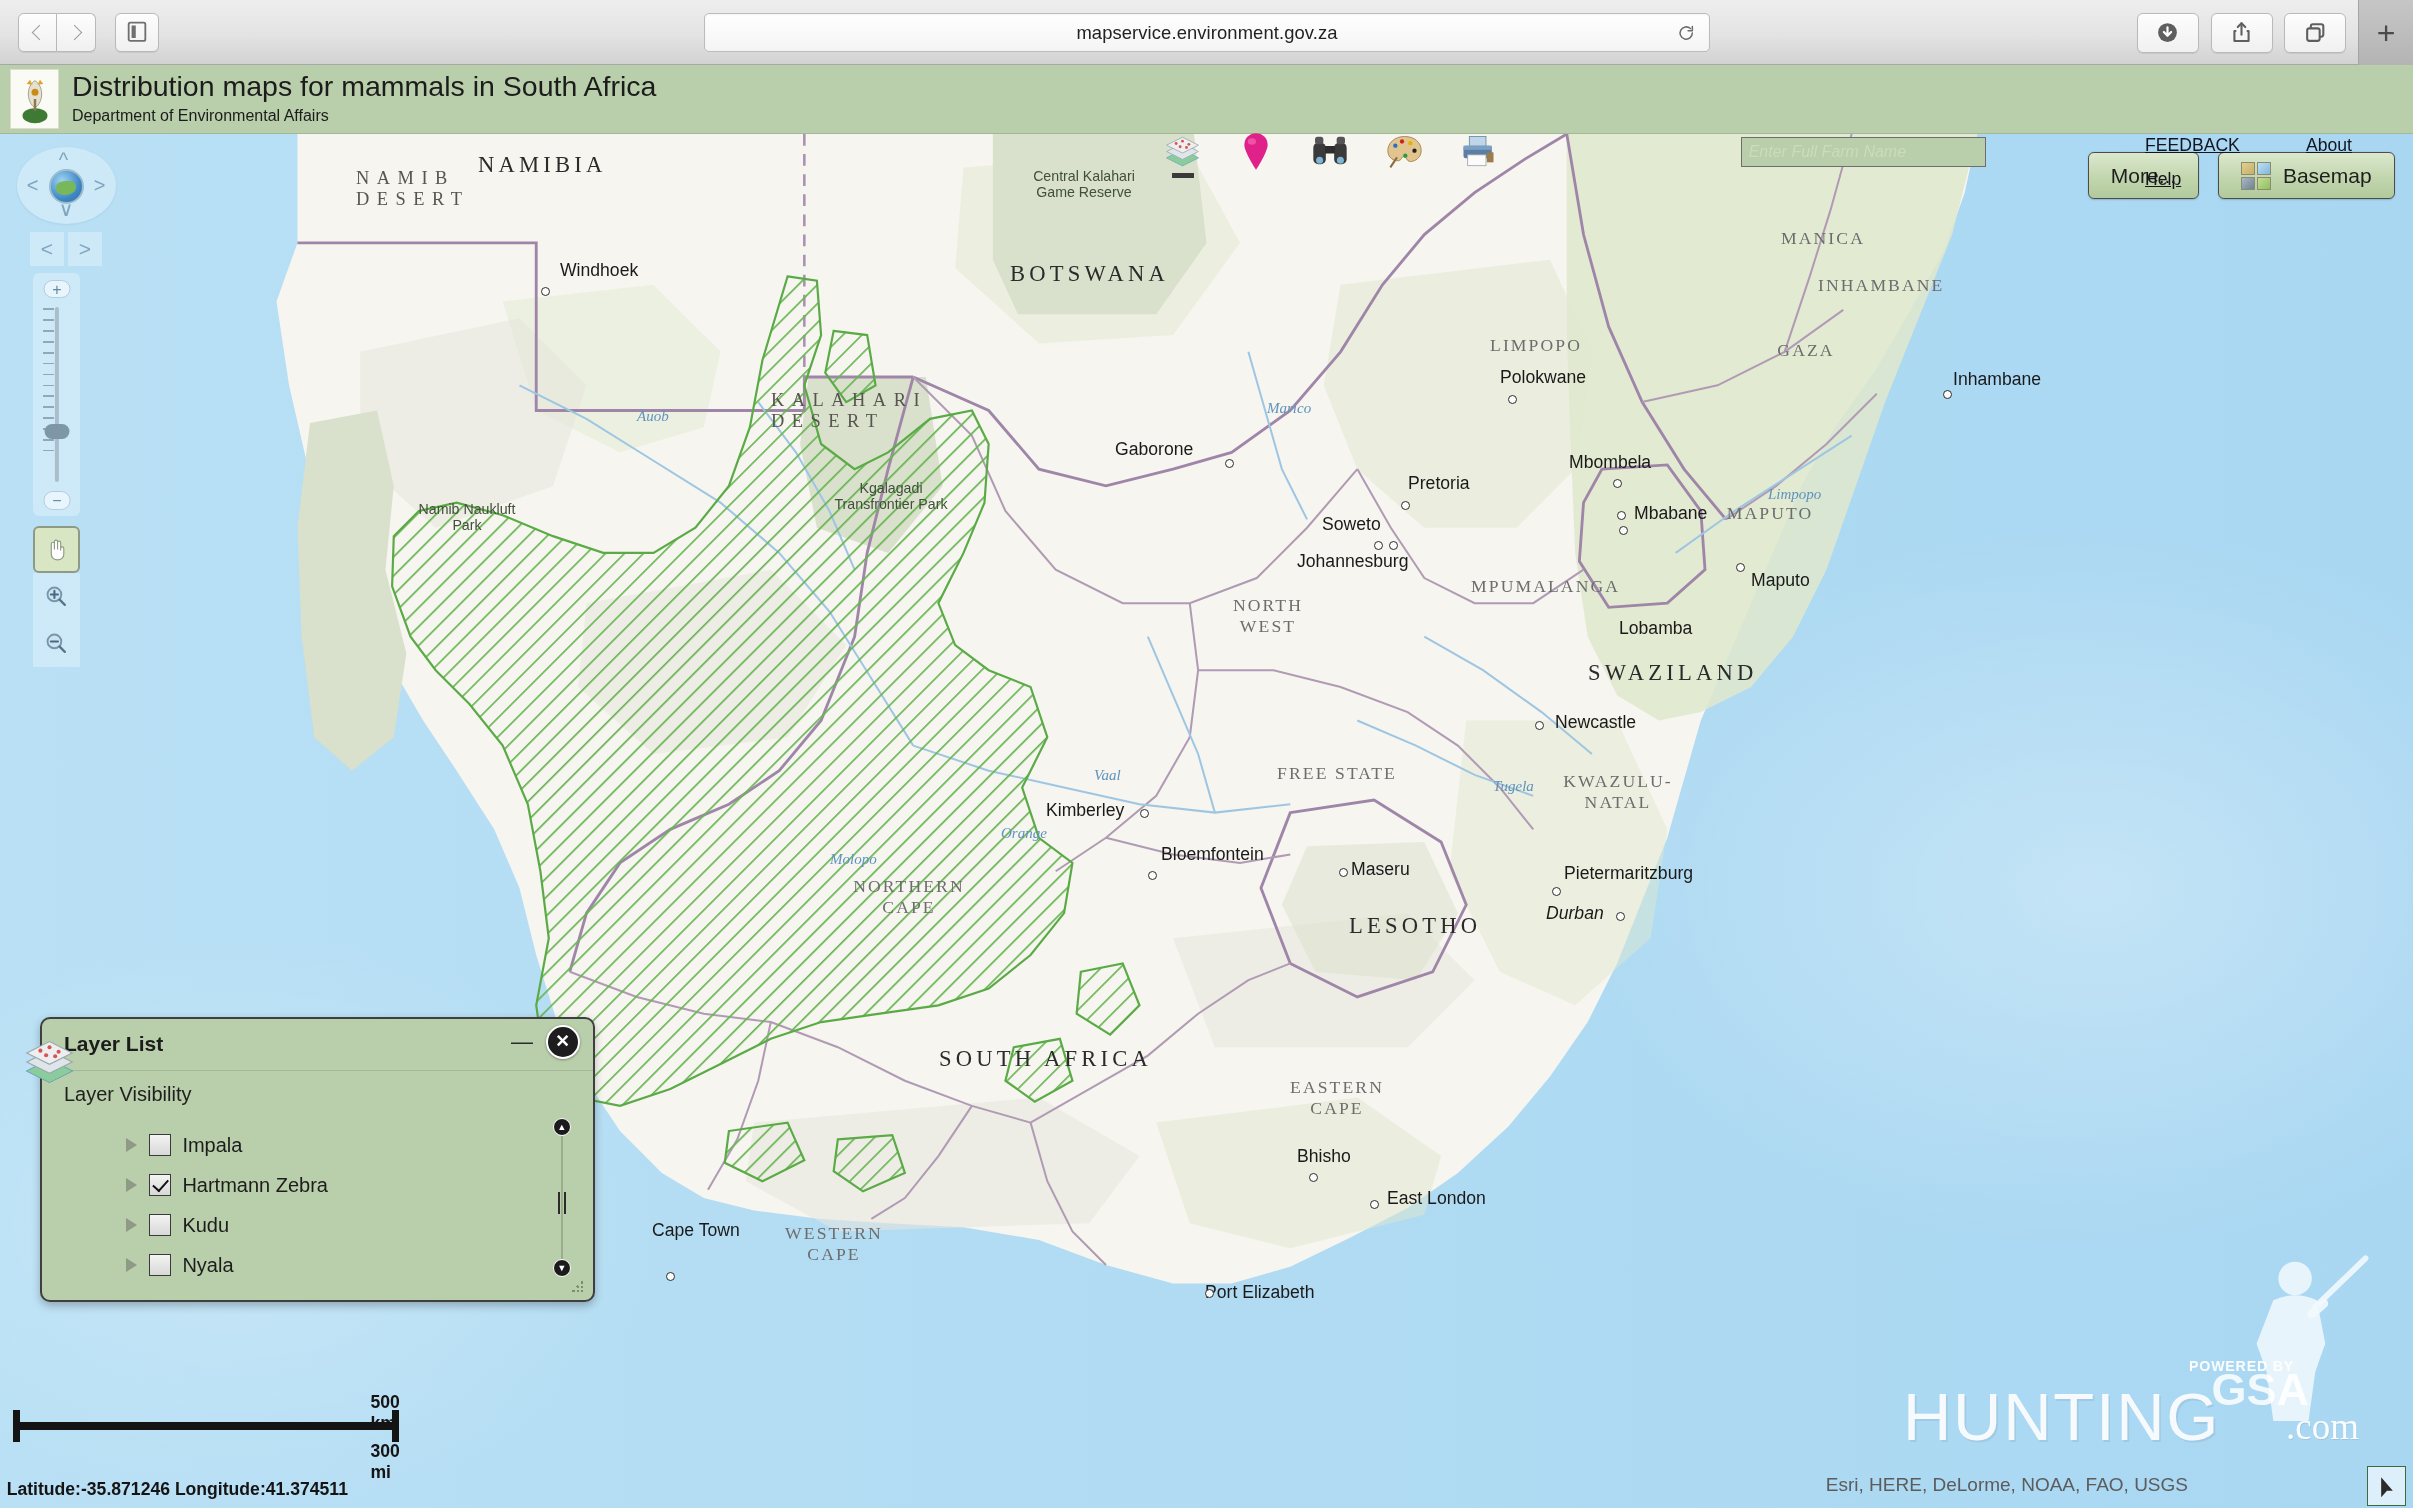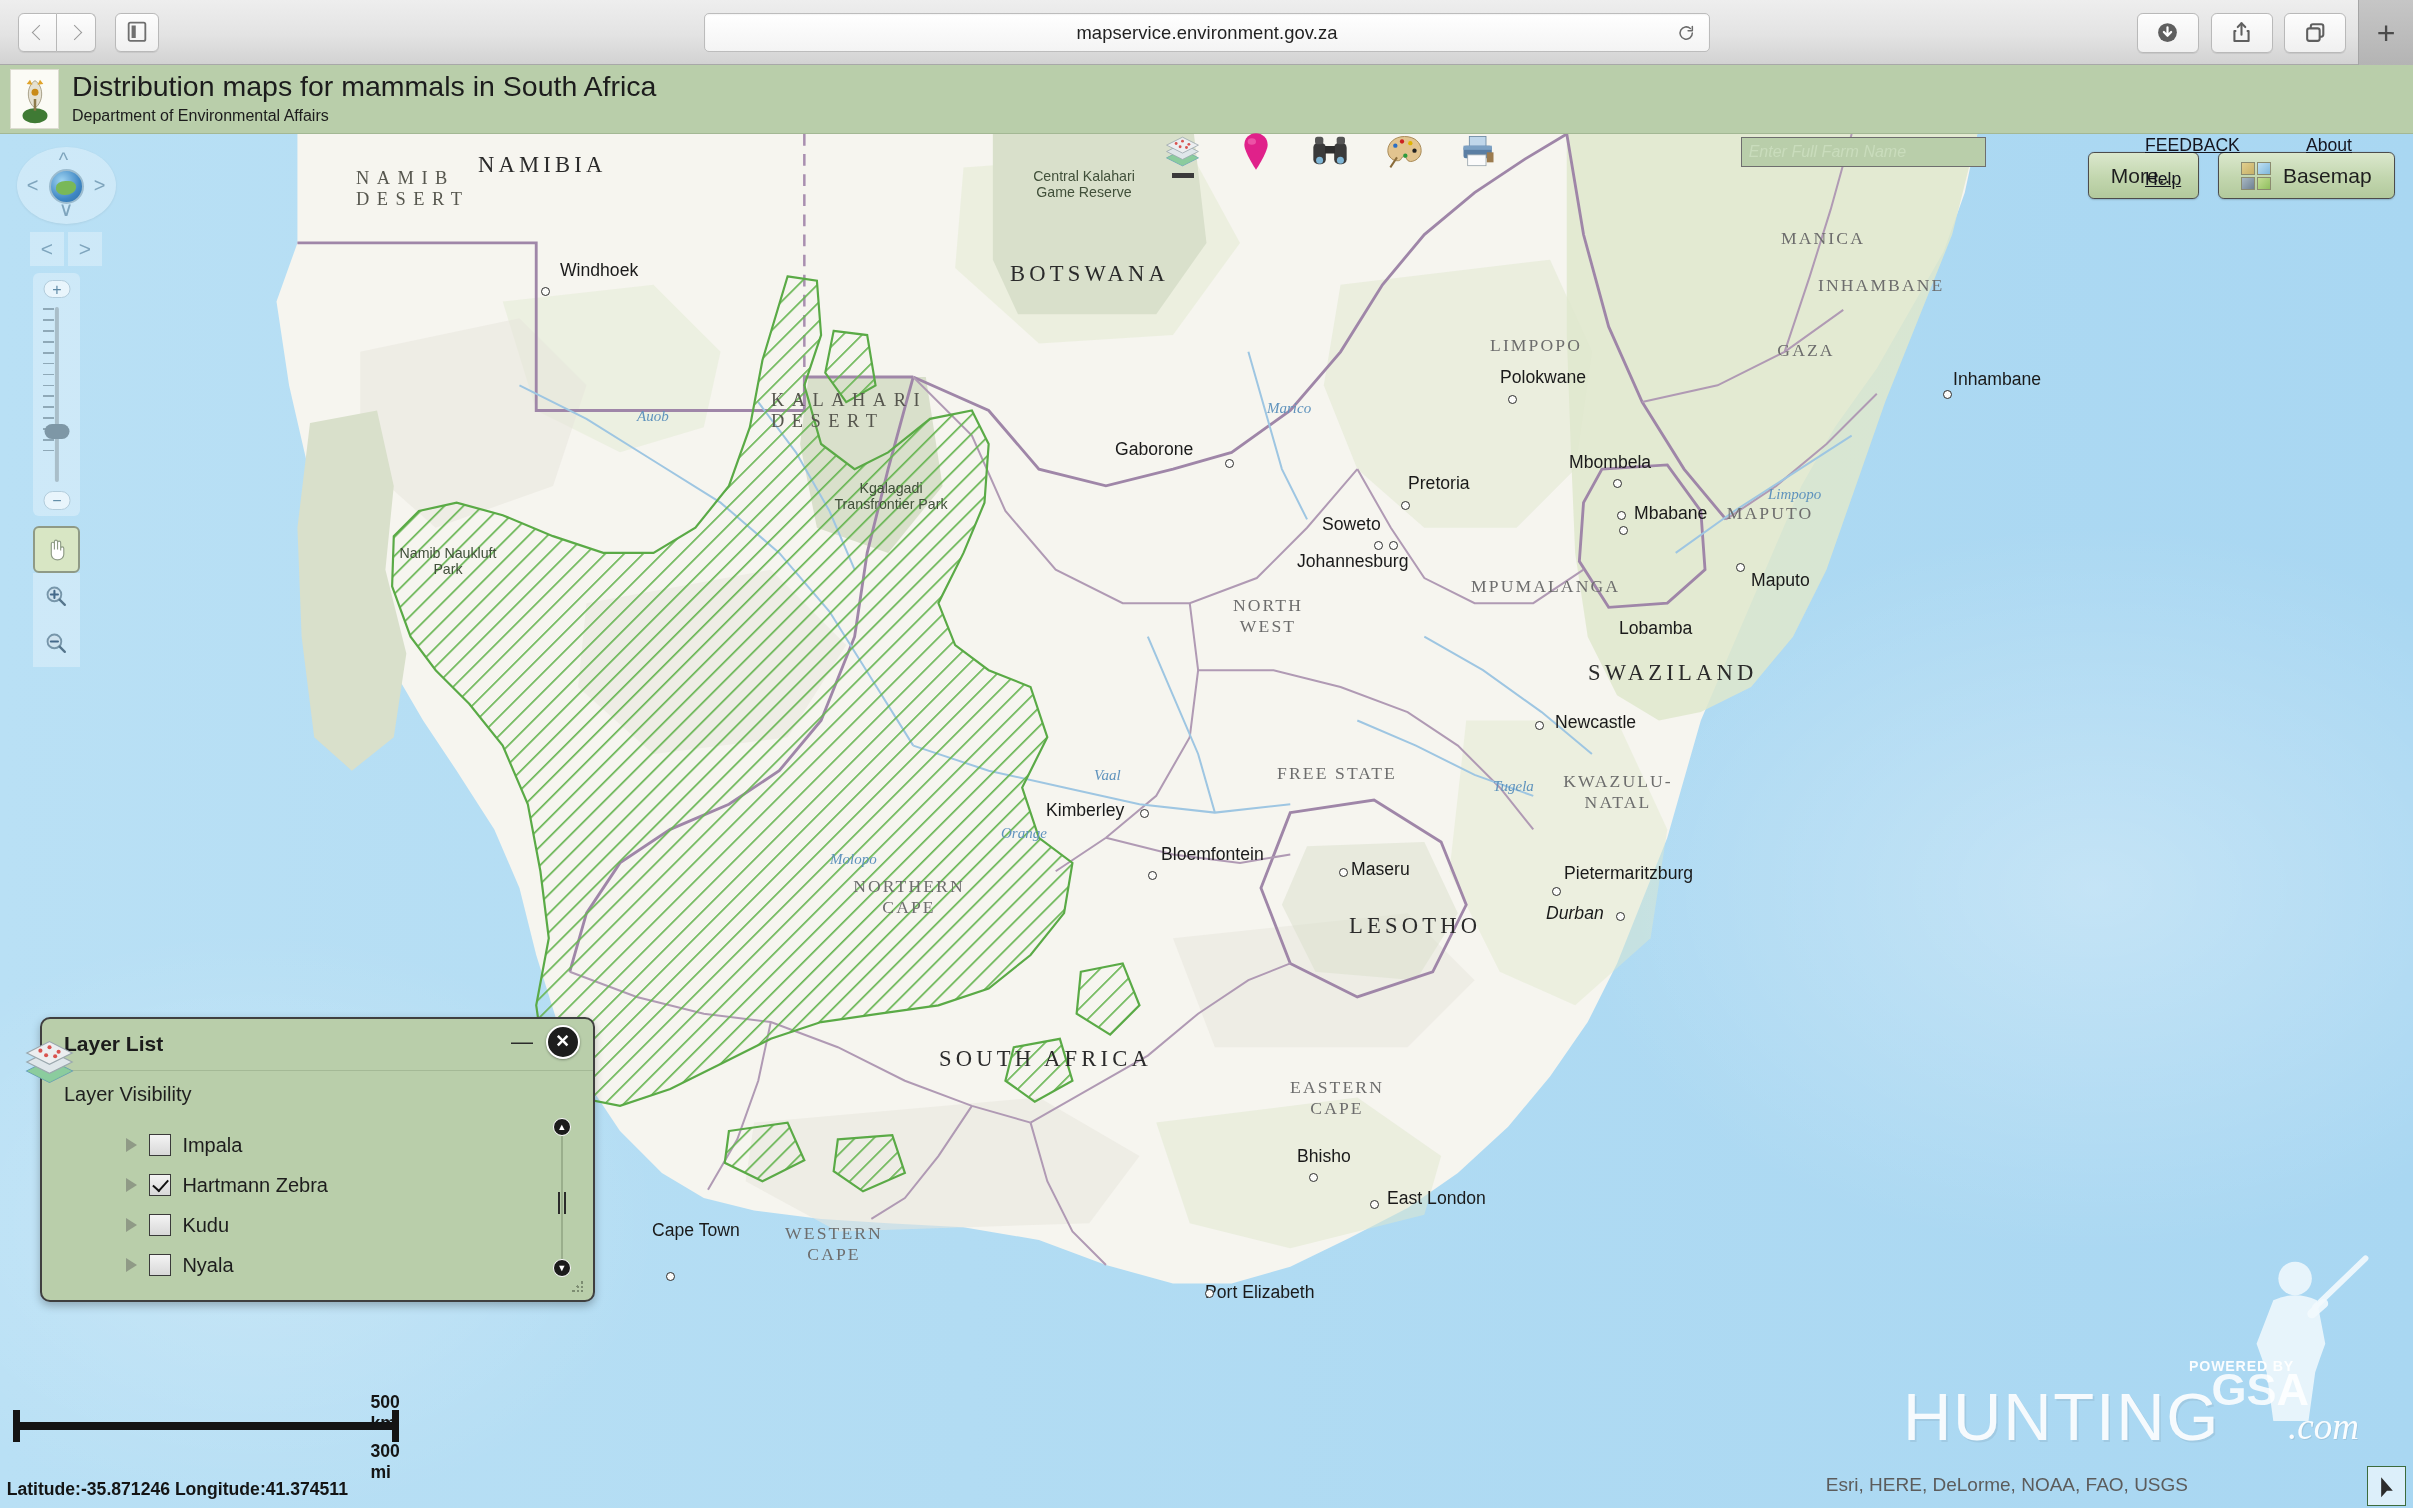--- a/index.html
+++ b/index.html
@@ -360,21 +360,21 @@
     color: transparent; -webkit-text-stroke: 1.7px rgba(255,255,255,.92);
     text-shadow: 1.7px 1.7px 0 rgba(120,150,170,.18);
   }
   #wm-hunting {
     position: absolute; left: 49px; top: 126px;
     font-family: "Liberation Sans", sans-serif; font-size: 67px; letter-spacing: 1.7px;
     color: rgba(255,255,255,.90); text-shadow: 1.7px 1.7px 0 rgba(120,150,170,.20);
   }
   #wm-dotcom {
     position: absolute; right: 15px; bottom: 5px;
-    font-family: "Liberation Serif", serif; font-style: italic; font-size: 37px;
+    font-family: "Liberation Serif", serif; font-size: 37px;
     color: rgba(255,255,255,.95); text-shadow: 0.8px 0.8px 0 rgba(120,150,170,.25);
   }
   #wm-powered {
     position: absolute; right: 80px; bottom: 79px;
     font-family: Liberation Sans, sans-serif; font-size: 14.2px; font-weight: bold;
     letter-spacing: 0.8px; color: rgba(255,255,255,.95);
   }
   #wm-gsa {
     position: absolute; right: 65px; bottom: 37px;
     font-family: "Liberation Sans", sans-serif; font-size: 45px; font-weight: bold;
@@ -629,21 +629,21 @@
       <div class="maplabel lbl-province" style="left: 1707px; top: 369px; white-space: normal; width: 126px;">MAPUTO</div>
       <div class="maplabel lbl-province" style="left: 1471px; top: 442px; white-space: normal; width: 126px;">MPUMALANGA</div>
       <div class="maplabel lbl-province" style="left: 1205px; top: 461px; white-space: normal; width: 126px;">NORTH WEST</div>
       <div class="maplabel lbl-province" style="left: 1274px; top: 629px; white-space: normal; width: 126px;">FREE STATE</div>
       <div class="maplabel lbl-province" style="left: 1555px; top: 637px; white-space: normal; width: 126px;">KWAZULU-NATAL</div>
       <div class="maplabel lbl-province" style="left: 846px; top: 742px; white-space: normal; width: 126px;">NORTHERN CAPE</div>
       <div class="maplabel lbl-province" style="left: 1274px; top: 943px; white-space: normal; width: 126px;">EASTERN CAPE</div>
       <div class="maplabel lbl-province" style="left: 771px; top: 1089px; white-space: normal; width: 126px;">WESTERN CAPE</div>
       <div class="maplabel lbl-park" style="left: 1021px; top: 34px; white-space: normal; width: 126px;">Central Kalahari Game Reserve</div>
       <div class="maplabel lbl-park" style="left: 828px; top: 346px; white-space: normal; width: 126px;">Kgalagadi Transfrontier Park</div>
-      <div class="maplabel lbl-park" style="left: 385px; top: 367px; white-space: normal; width: 126px; margin-top: 44px;">Namib Naukluft Park</div>
+      <div class="maplabel lbl-park" style="left: 404px; top: 367px; white-space: normal; width: 126px;">Namib Naukluft Park</div>
       <div class="maplabel lbl-desert" style="left: 771px; top: 256px; white-space: normal; width: 126px;">KALAHARI DESERT</div>
       <div class="maplabel lbl-desert" style="left: 356px; top: 34px; white-space: normal; width: 126px;">NAMIB DESERT</div>
       <div class="maplabel lbl-river" style="left: 637px; top: 274px;">Auob</div>
       <div class="maplabel lbl-river" style="left: 1267px; top: 266px;">Marico</div>
       <div class="maplabel lbl-river" style="left: 1768px; top: 352px;">Limpopo</div>
       <div class="maplabel lbl-river" style="left: 830px; top: 717px;">Molopo</div>
       <div class="maplabel lbl-river" style="left: 1001px; top: 691px;">Orange</div>
       <div class="maplabel lbl-river" style="left: 1094px; top: 633px;">Vaal</div>
       <div class="maplabel lbl-river" style="left: 1493px; top: 644px;">Tugela</div>
       <div class="maplabel lbl-city" style="left: 560px; top: 126px; white-space: normal; width: 126px;">Windhoek</div>

